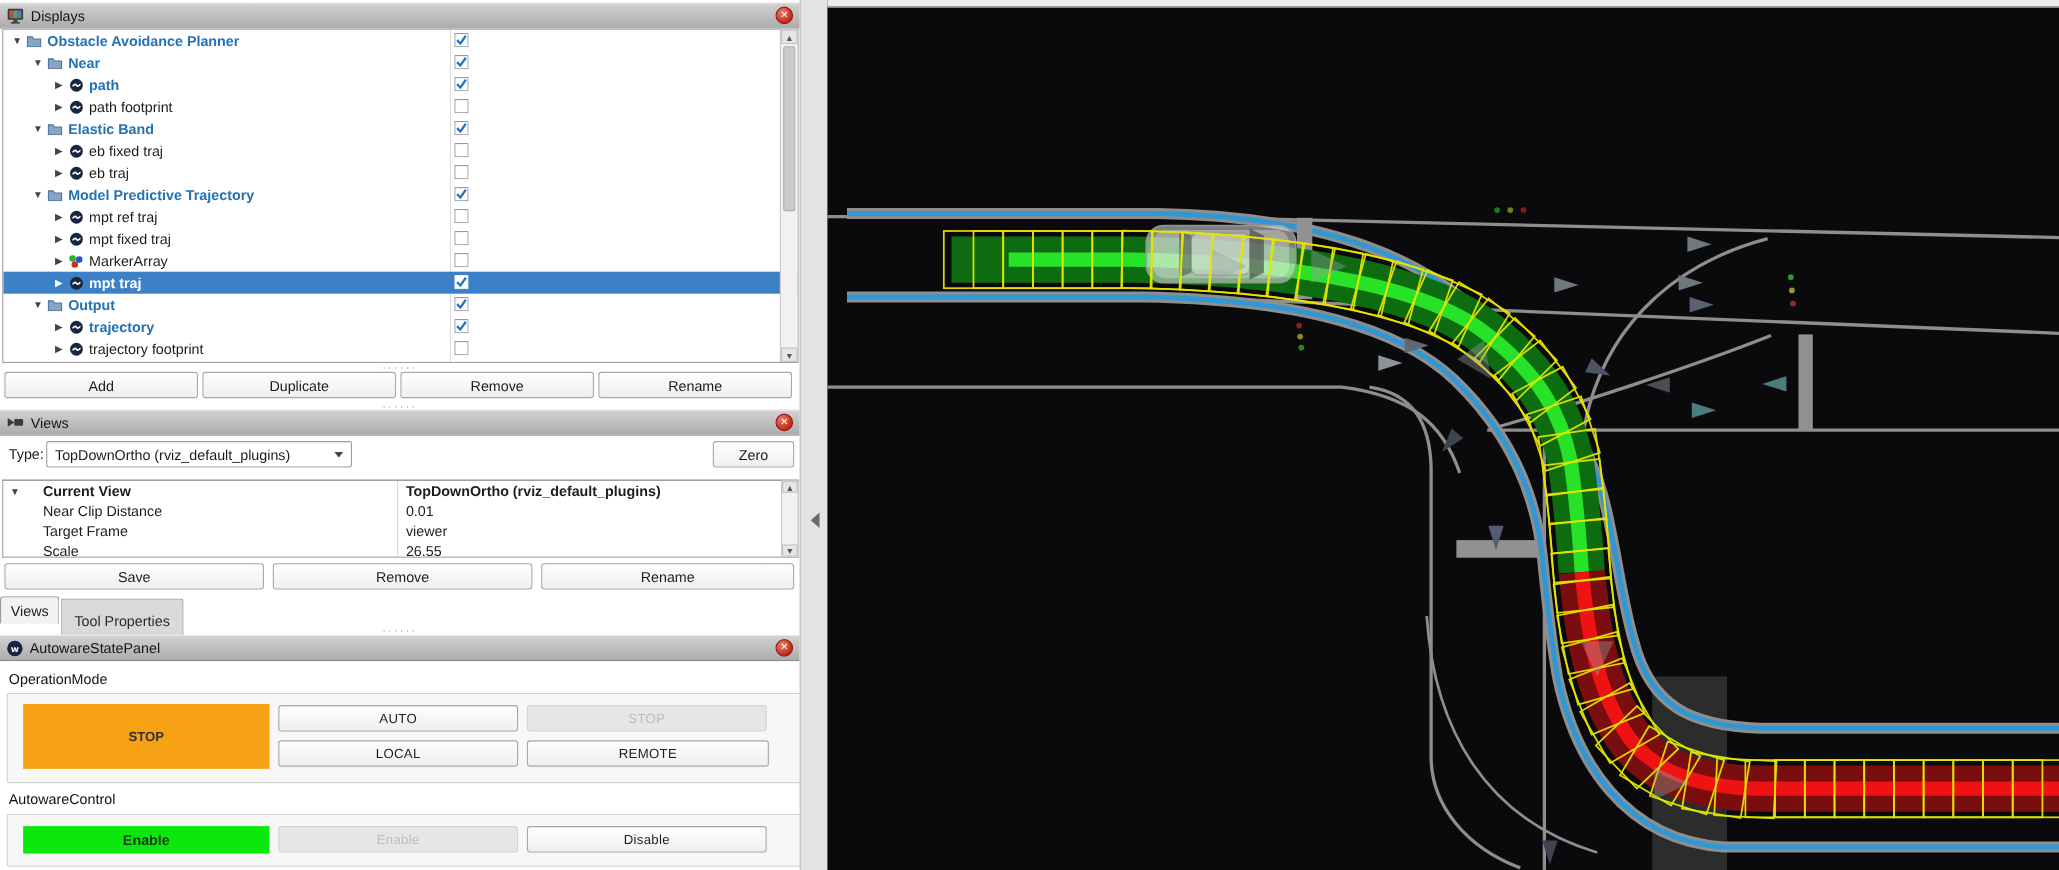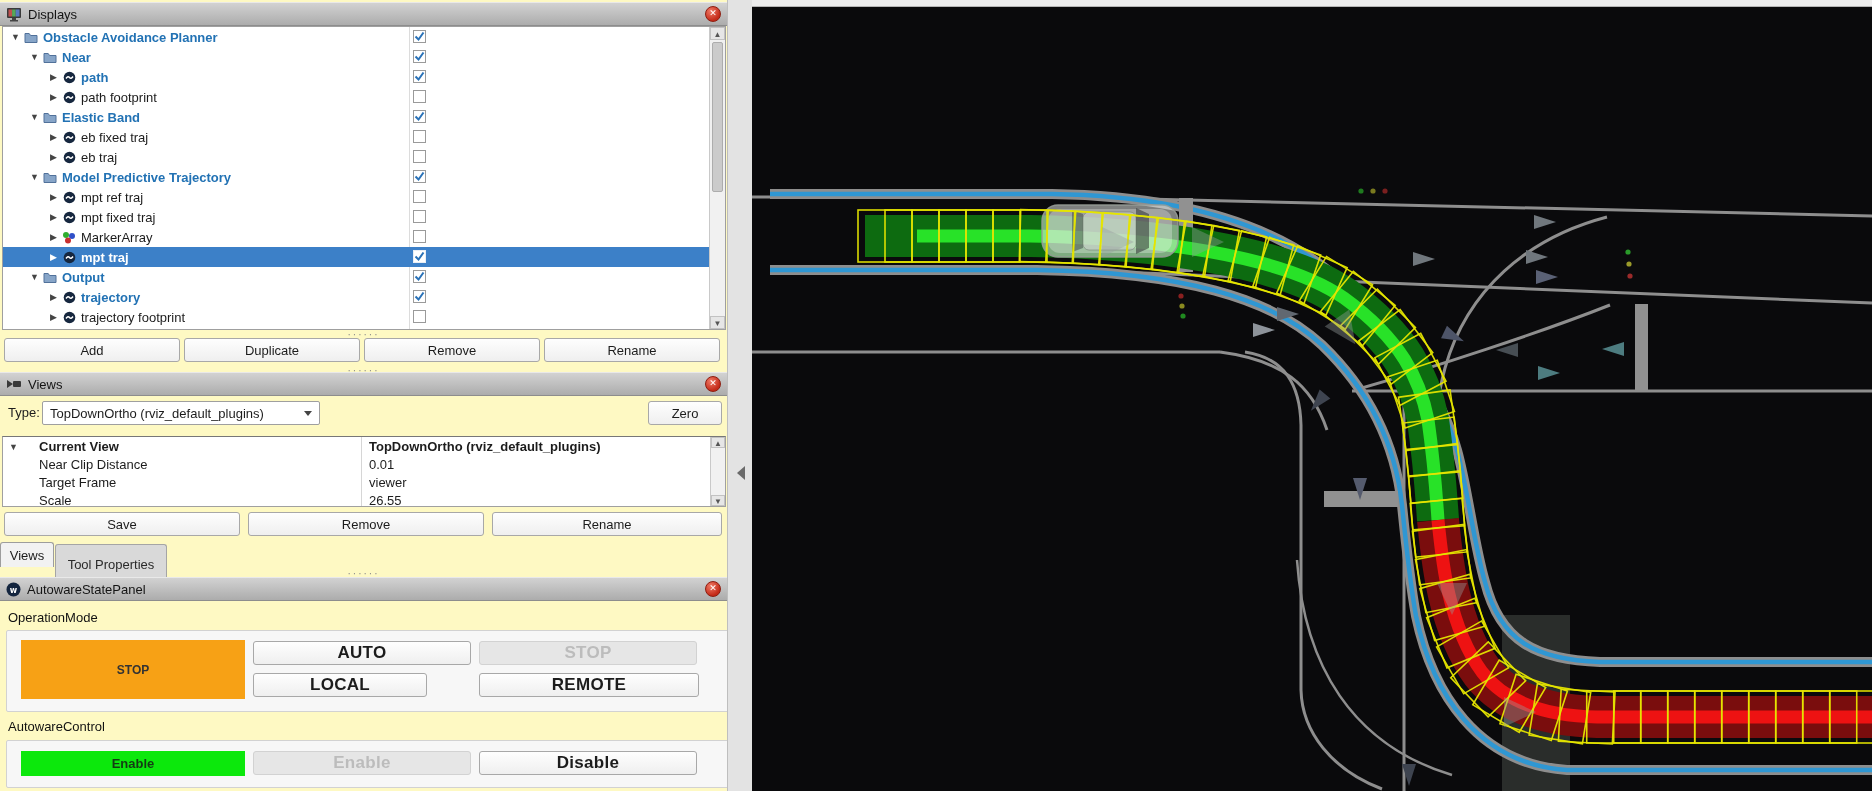--- a/index.html
+++ b/index.html
@@ -1,34 +1,34 @@
 <!DOCTYPE html>
 <html><head>
 <meta charset="utf-8">
 <style>
   *{box-sizing:border-box;margin:0;padding:0}
   html,body{width:1872px;height:791px;overflow:hidden}
   body{font-family:"Liberation Sans","DejaVu Sans",sans-serif;background:#ececec;color:#1c1c1c;-webkit-font-smoothing:antialiased}
-  #app{position:relative;width:1872px;height:791px;background:#fef9c3}
+  #app{position:relative;width:1872px;height:791px;background:#ffffff}
   .abs{position:absolute}
 
   
   .panel-header{position:absolute;left:0;width:727px;height:24px;
     background:linear-gradient(#d2d2d2,#acacac);border-top:1px solid #e9e9e9;
     border-bottom:1px solid #8d8d8d;display:flex;align-items:center;padding:0 6px;gap:6px;
     font-size:13px;color:#141414}
   .close-btn{margin-left:auto;width:16px;height:16px;border-radius:9px;flex:0 0 16px;
     background:radial-gradient(circle at 35% 30%,#f07a66,#c32a18 70%);
     border:1px solid #8e1d10;color:#fff;font-size:9px;line-height:13px;text-align:center;font-weight:bold;cursor:default}
   .splitter-dots{position:absolute;left:0;width:727px;text-align:center;color:#8a8a8a;
     font-size:10px;letter-spacing:2px;line-height:7px;height:7px}
   .btn{position:absolute;height:24px;background:linear-gradient(#fefefe,#efefef);
     border:1px solid #a8a8a8;border-radius:3px;font-size:13px;color:#1c1c1c;
     display:flex;align-items:center;justify-content:center}
-  .btn.small-bold{font-size:17px;font-weight:700;letter-spacing:.3px}
+  .btn.small-bold{font-size:12px;font-weight:400;letter-spacing:.3px}
   .btn.disabled{background:#e6e6e6;border-color:#d2d2d2;color:#bcbcbc}
 
   
   #displays-tree{position:absolute;left:2px;top:26px;width:724px;height:304px;background:#fff;
     border:1px solid #9f9f9f;overflow:hidden}
   .tree-sep{position:absolute;left:406px;top:0;width:1px;height:100%;background:#dcdcdc}
   .trow{position:relative;height:20px;display:flex;align-items:center;font-size:13px;white-space:nowrap}
   .trow .expander{width:13px;text-align:center;color:#444;font-size:9px;flex:0 0 13px}
   .trow .ticon{width:18px;display:flex;align-items:center;justify-content:center;flex:0 0 18px}
   .trow .tlabel{padding-left:3px}
@@ -376,21 +376,21 @@
       <span>AutowareStatePanel</span>
       <span class="close-btn">✕</span>
     </div>
 
     <span class="aw-label" style="top:610px">OperationMode</span>
 
     <div class="group-box" style="top:630px;height:82px">
       <div class="state-box" id="opmode-state" style="left: 14px; top: 9px; width: 224px; height: 59px; background: rgb(247, 161, 21);">STOP</div>
       <div class="btn small-bold" style="left:246px;top:10px;width:218px">AUTO</div>
       <div class="btn small-bold disabled" style="left:472px;top:10px;width:218px">STOP</div>
-      <div class="btn small-bold" style="left:246px;top:42px;width:174px">LOCAL</div>
+      <div class="btn small-bold" style="left:246px;top:42px;width:218px">LOCAL</div>
       <div class="btn small-bold" style="left:472px;top:42px;width:220px">REMOTE</div>
     </div>
 
     <span class="aw-label" style="top:719px">AutowareControl</span>
 
     <div class="group-box" style="top:740px;height:48px">
       <div class="state-box" id="awctrl-state" style="left: 14px; top: 10px; width: 224px; height: 25px; font-size: 13px; color: rgb(20, 60, 20); background: rgb(12, 232, 12);">Enable</div>
       <div class="btn small-bold disabled" style="left:246px;top:10px;width:218px">Enable</div>
       <div class="btn small-bold" style="left:472px;top:10px;width:218px">Disable</div>
     </div>

